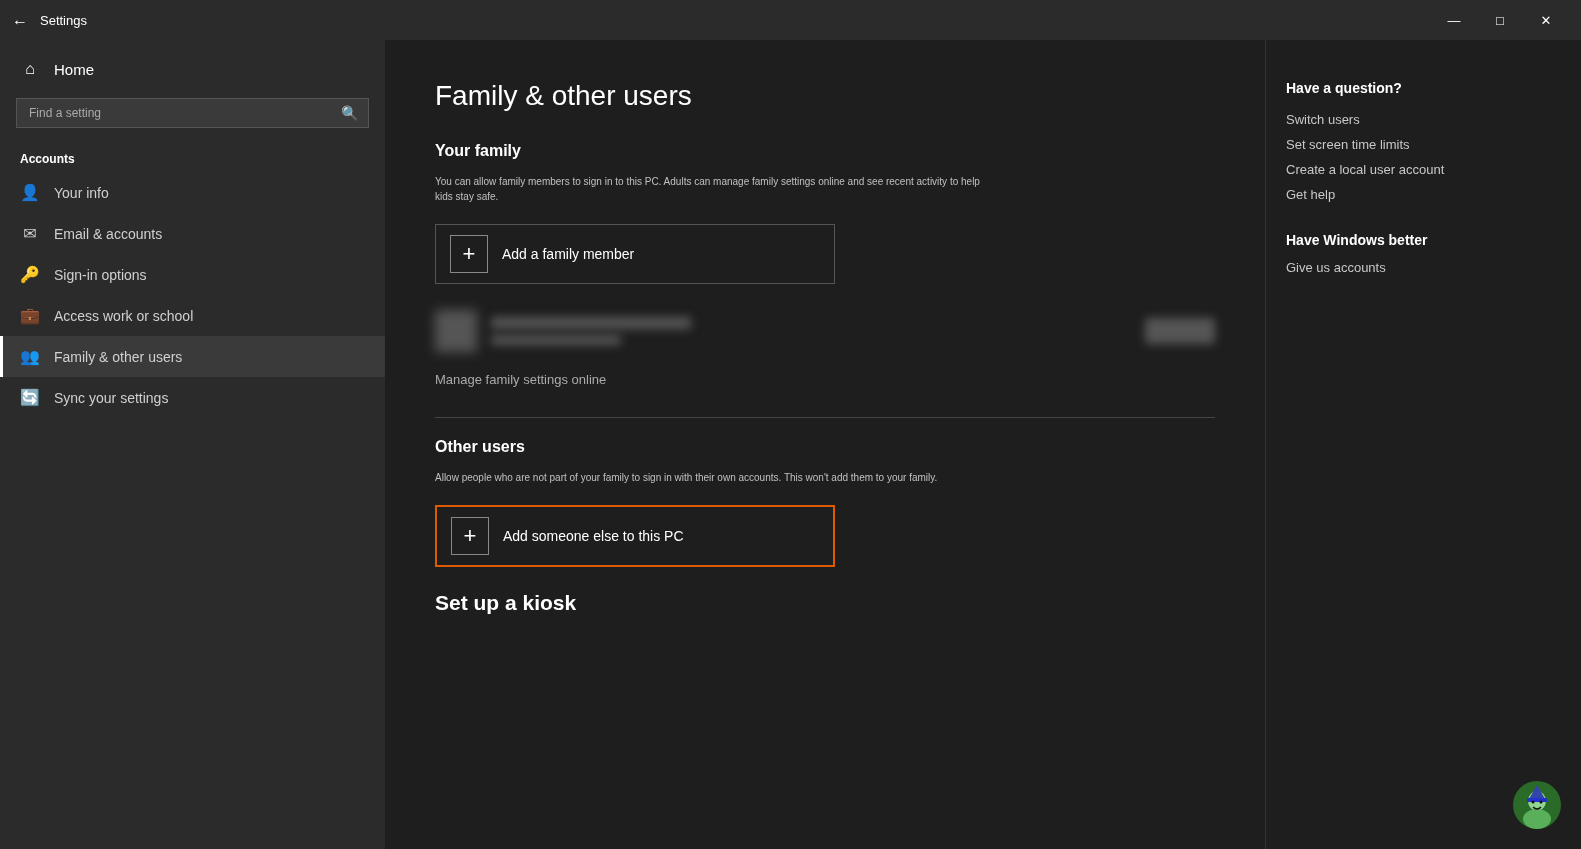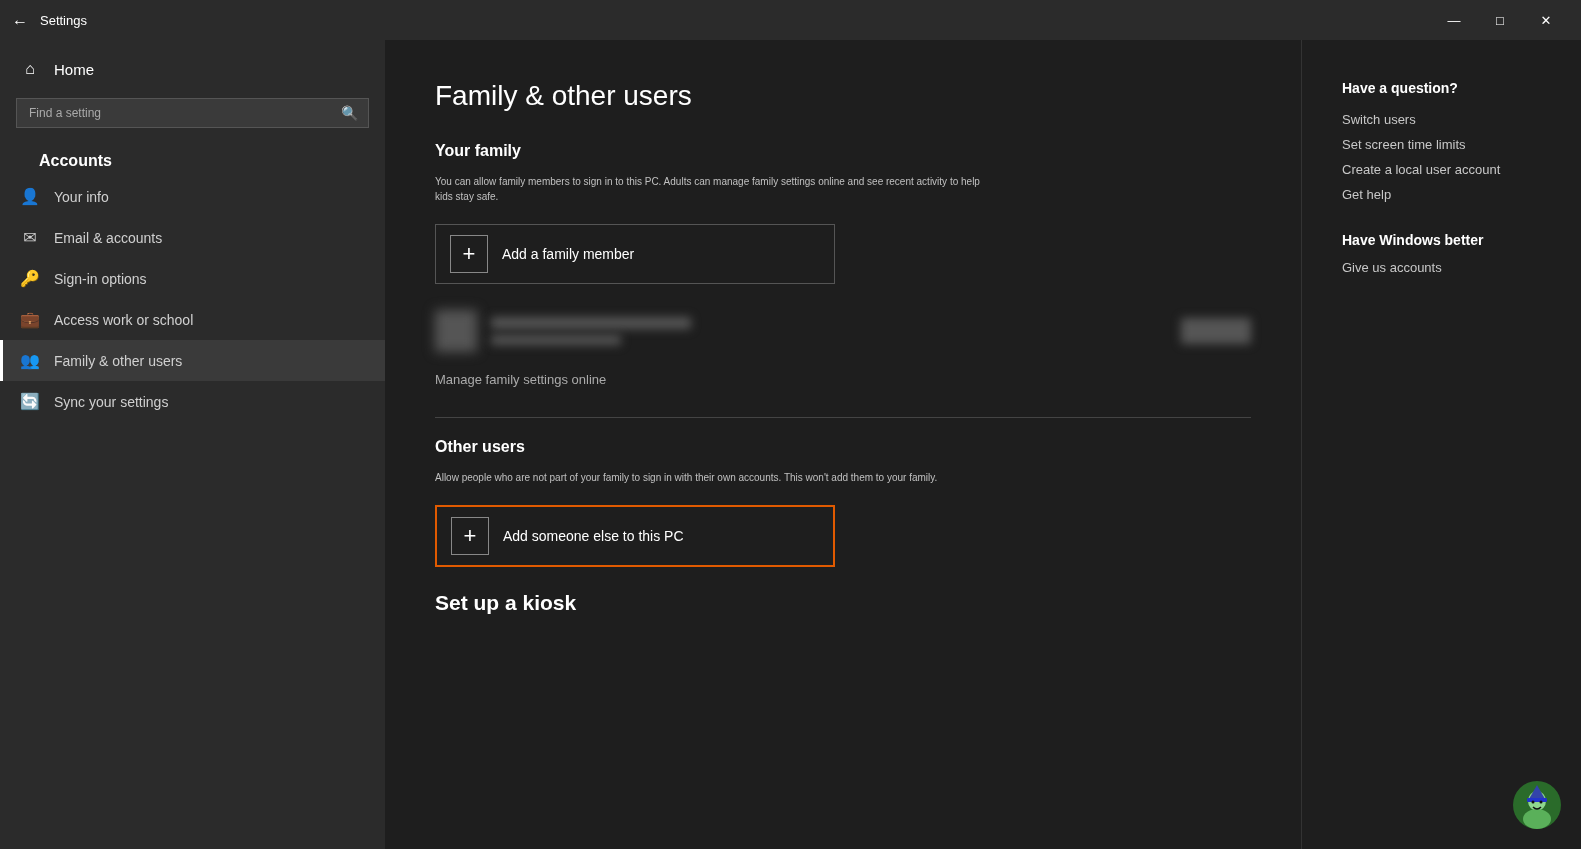--- a/index.html
+++ b/index.html
@@ -91,24 +91,23 @@
     .sidebar-search .search-icon {
       position: absolute;
       right: 10px;
       top: 50%;
       transform: translateY(-50%);
       color: #aaa;
       font-size: 14px;
     }
     .sidebar-section-label {
       padding: 8px 20px 6px;
-      font-size: 16px;
-      font-weight: 600;
-      color: #ffffff;
-      margin-left: 19px;
+      font-size: 12px;
+      font-weight: 600;
+      color: #ffffff;
     }
     .sidebar-item {
       display: flex;
       align-items: center;
       padding: 11px 20px;
       cursor: pointer;
       gap: 14px;
       font-size: 14px;
       color: #d0d0d0;
       position: relative;
@@ -229,24 +228,24 @@
 
     
     .kiosk-title {
       font-size: 21px;
       font-weight: 600;
       margin-top: 24px;
     }
 
     
     .right-panel {
-      width: 280px;
+      width: 316px;
       background: #1e1e1e;
       flex-shrink: 0;
-      padding: 40px 40px;
+      padding: 40px 20px;
       border-left: 1px solid #333;
     }
     .right-panel-title {
       font-size: 14px;
       font-weight: 600;
       margin-bottom: 16px;
     }
     .right-panel-link {
       display: block;
       font-size: 13px;

